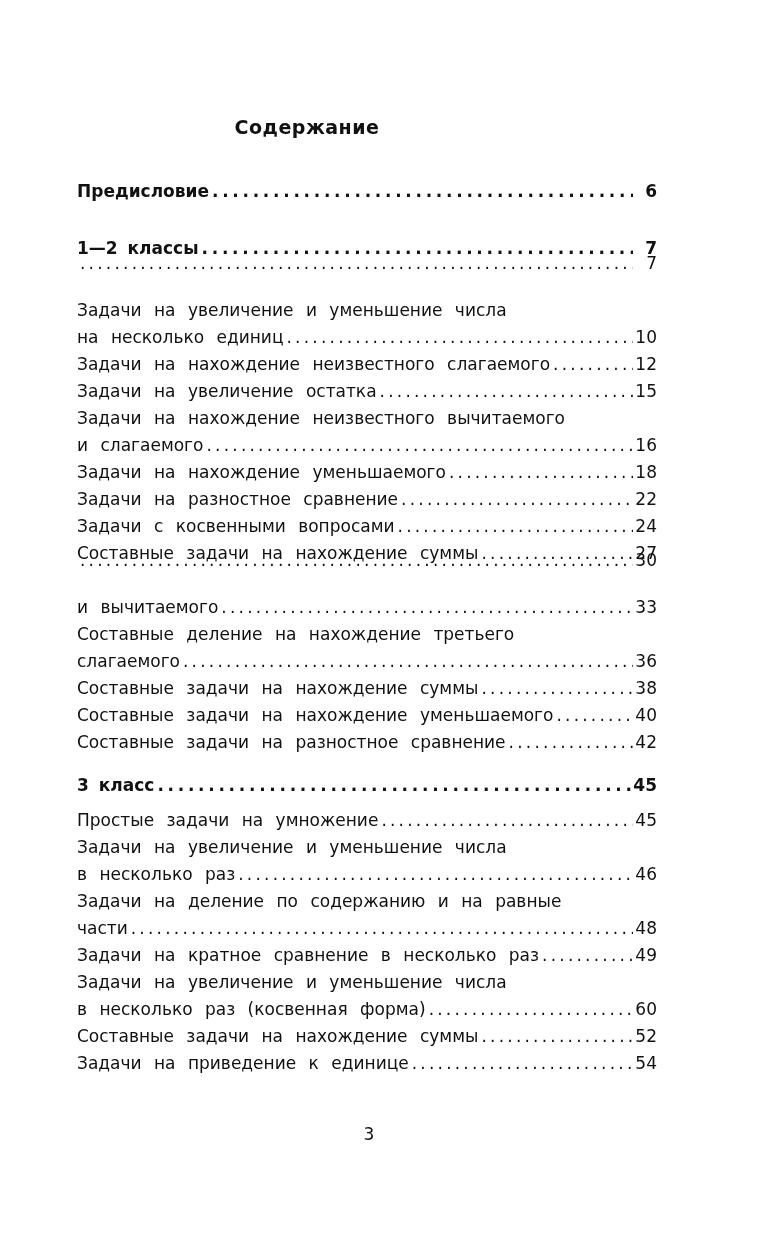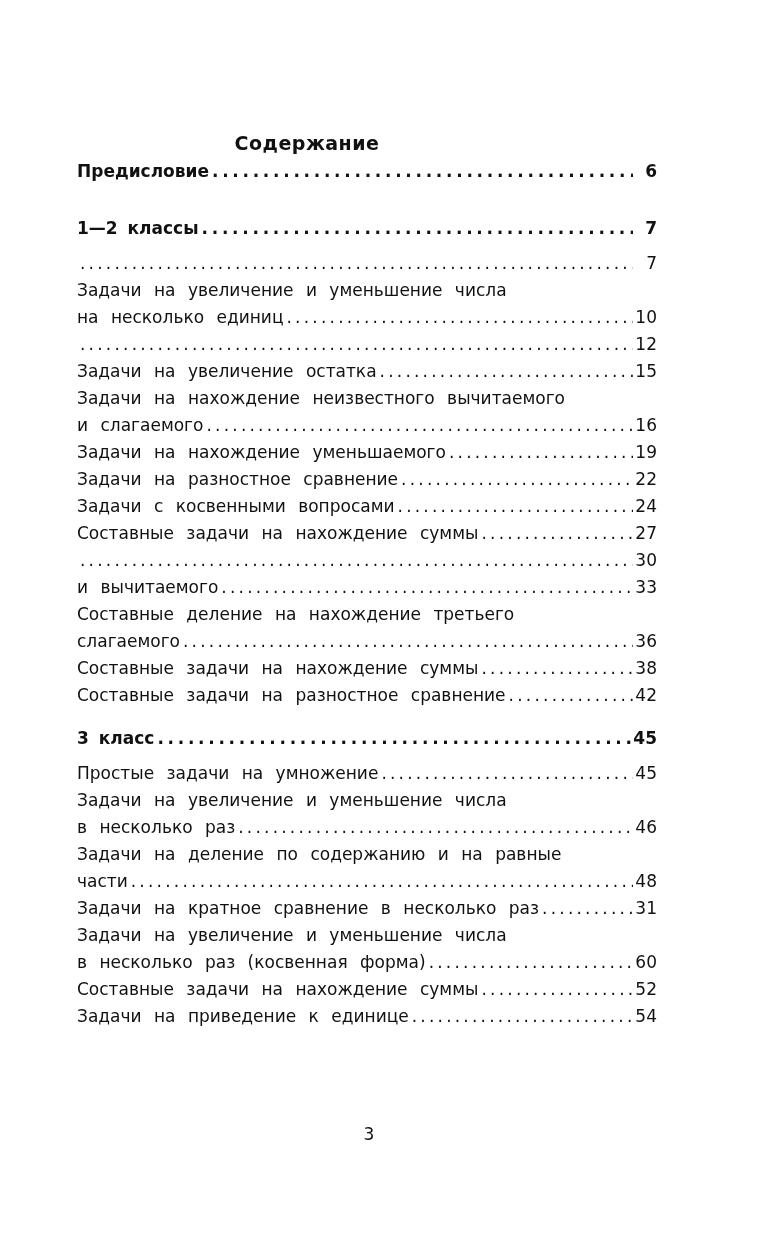--- a/index.html
+++ b/index.html
@@ -1,22 +1,22 @@
 <!DOCTYPE html>
 <html><head>
   <meta charset="utf-8">
   <style>
     html, body { margin: 0; padding: 0; background: #ffffff; }
     body { width: 768px; height: 1241px; position: relative; overflow: hidden;
            font-family: "DejaVu Sans", "Liberation Sans", sans-serif; color: #111111; }
     .page-title { position: absolute; top: 116px; left: 0; width: 614px; text-align: center;
-                  font-weight: bold; font-size: 19px; letter-spacing: 0.5px; margin-top: 16px; }
+                  font-weight: bold; font-size: 19px; letter-spacing: 0.5px; }
     .toc { position: absolute; left: 77px; top: 158px; width: 580px; font-size: 17px; }
     .row { display: flex; align-items: baseline; height: 27px; line-height: 27px; white-space: nowrap; }
-    .row .text { word-spacing: 7px; flex: 0 0 auto; }
+    .row .text { word-spacing: 7px; flex: 0 0 auto; margin-top: 20px; }
     .row .dots { flex: 1 1 auto; overflow: hidden; white-space: nowrap; letter-spacing: 3.2px; padding-left: 3px; color: #111; }
     .row .dots::before { content: ". . . . . . . . . . . . . . . . . . . . . . . . . . . . . . . . . . . . . . . . . . . . . . . . . . . . . . . . . . . . . . . . . . . ."; letter-spacing: -1.1px; }
     .row .num { flex: 0 0 auto; text-align: right; min-width: 22px; padding-left: 2px; }
     .row.bold { font-weight: bold; }
     .row.bold .text { word-spacing: 4px; }
     .gap-after-head { height: 30px; }
     .gap-lg { height: 16px; }
     .gap-sm { height: 8px; }
     .page-number { position: absolute; top: 1124px; left: 0; width: 738px; text-align: center; font-size: 17px; }
   </style>
@@ -45,40 +45,41 @@
       </div>
       <div class="row">
         <span class="text">Задачи на увеличение и уменьшение числа</span>
       </div>
       <div class="row">
         <span class="text">на несколько единиц</span>
         <span class="dots"></span>
         <span class="num">10</span>
       </div>
       <div class="row">
+        <span class="text">Задачи на нахождение неизвестного слагаемого</span>
         <span class="dots"></span>
         <span class="num">12</span>
       </div>
       <div class="row">
         <span class="text">Задачи на увеличение остатка</span>
         <span class="dots"></span>
         <span class="num">15</span>
       </div>
       <div class="row">
         <span class="text">Задачи на нахождение неизвестного вычитаемого</span>
       </div>
       <div class="row">
         <span class="text">и слагаемого</span>
         <span class="dots"></span>
         <span class="num">16</span>
       </div>
       <div class="row">
         <span class="text">Задачи на нахождение уменьшаемого</span>
         <span class="dots"></span>
-        <span class="num">19</span>
+        <span class="num">18</span>
       </div>
       <div class="row">
         <span class="text">Задачи на разностное сравнение</span>
         <span class="dots"></span>
         <span class="num">22</span>
       </div>
       <div class="row">
         <span class="text">Задачи с косвенными вопросами</span>
         <span class="dots"></span>
         <span class="num">24</span>
@@ -104,20 +105,25 @@
         <span class="text">слагаемого</span>
         <span class="dots"></span>
         <span class="num">36</span>
       </div>
       <div class="row">
         <span class="text">Составные задачи на нахождение суммы</span>
         <span class="dots"></span>
         <span class="num">38</span>
       </div>
       <div class="row">
+        <span class="text">Составные задачи на нахождение уменьшаемого</span>
+        <span class="dots"></span>
+        <span class="num">40</span>
+      </div>
+      <div class="row">
         <span class="text">Составные задачи на разностное сравнение</span>
         <span class="dots"></span>
         <span class="num">42</span>
       </div>
       <div class="gap-lg"></div>
       <div class="row bold">
         <span class="text">3 класс</span>
         <span class="dots"></span>
         <span class="num">45</span>
       </div>
@@ -139,21 +145,21 @@
         <span class="text">Задачи на деление по содержанию и на равные</span>
       </div>
       <div class="row">
         <span class="text">части</span>
         <span class="dots"></span>
         <span class="num">48</span>
       </div>
       <div class="row">
         <span class="text">Задачи на кратное сравнение в несколько раз</span>
         <span class="dots"></span>
-        <span class="num">31</span>
+        <span class="num">49</span>
       </div>
       <div class="row">
         <span class="text">Задачи на увеличение и уменьшение числа</span>
       </div>
       <div class="row">
         <span class="text">в несколько раз (косвенная форма)</span>
         <span class="dots"></span>
         <span class="num">60</span>
       </div>
       <div class="row">

